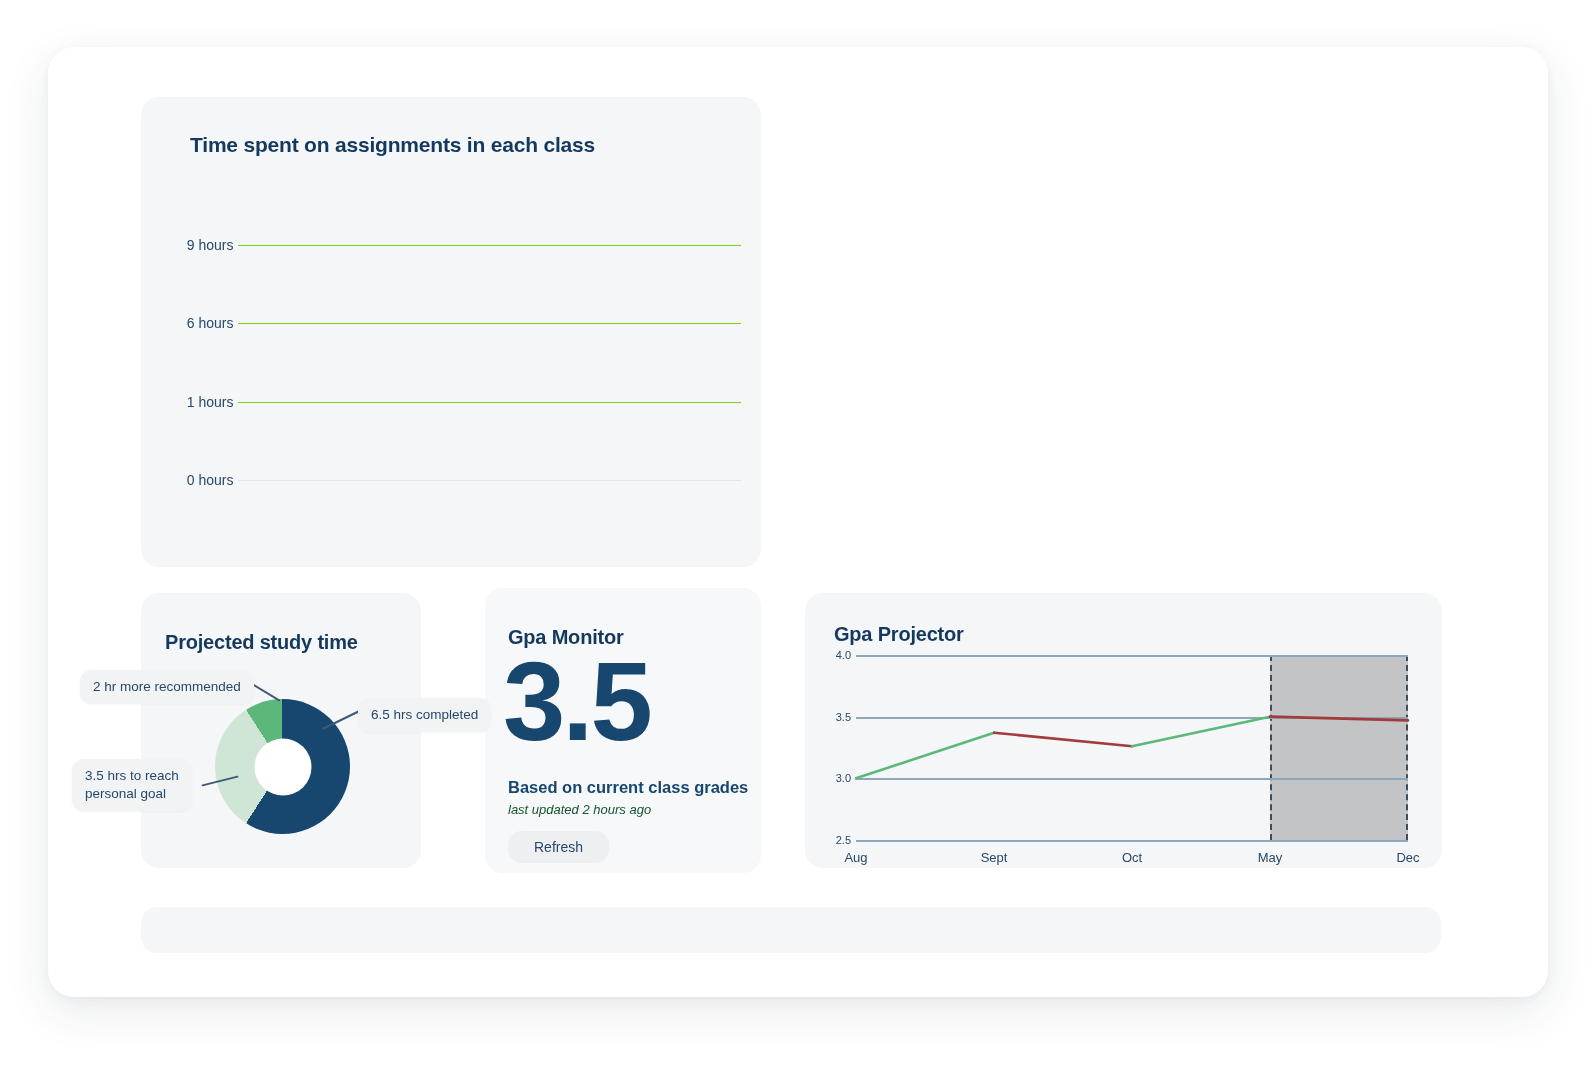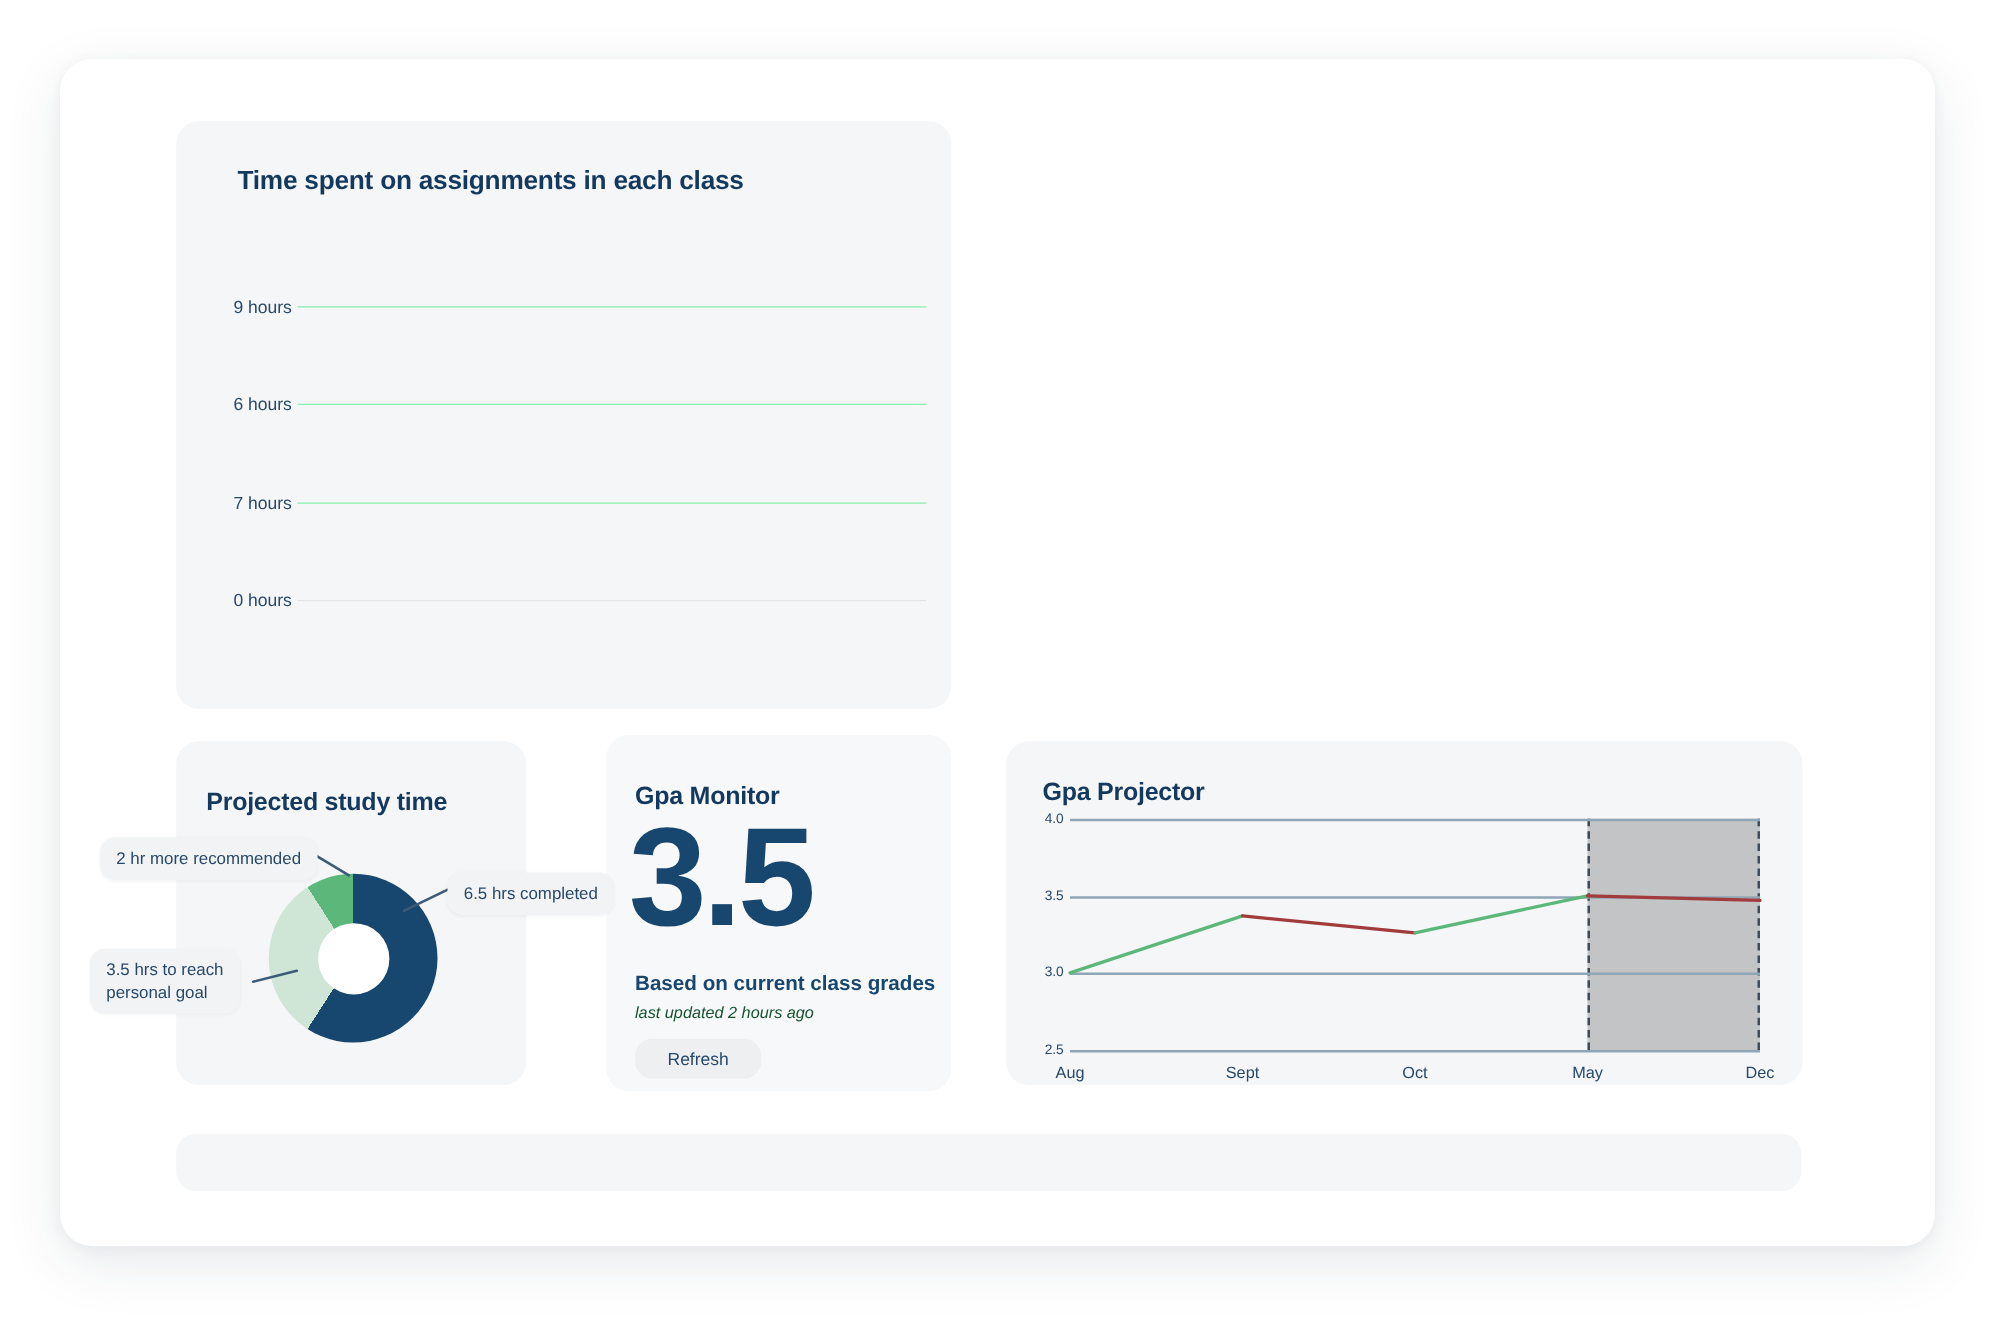--- a/index.html
+++ b/index.html
@@ -66,21 +66,21 @@
     white-space: nowrap;
     font-size: 14px;
     color: #27486b;
     padding-right: 2px;
   }
   .bar-gridline {
     position: absolute;
     left: 57px;
     right: 0;
     height: 1px;
-    background: #86efac;
+    background: #84cc16;
   }
   .bar-gridline.baseline { background: #e3e5e7; }
   .bars-area {
     position: absolute;
     left: 57px;
     right: 0;
     top: 0;
     bottom: 47px;
     display: flex;
     align-items: flex-end;
@@ -297,21 +297,21 @@
   <div class="card" id="bar-card">
     <div class="card-title" id="bar-title">Time spent on assignments in each class</div>
     <div class="bar-plot" id="bar-plot">
         <div class="bar-gridline" style="top: 67.9138px;">
           <div class="bar-ylabel">9 hours</div>
         </div>
         <div class="bar-gridline" style="top: 146.276px;">
           <div class="bar-ylabel">6 hours</div>
         </div>
         <div class="bar-gridline" style="top: 224.638px;">
-          <div class="bar-ylabel">7 hours</div>
+          <div class="bar-ylabel">1 hours</div>
         </div>
         <div class="bar-gridline baseline" style="top: 303px;">
           <div class="bar-ylabel">0 hours</div>
         </div>
       </div>
   </div>
 
   <div class="card" id="donut-card">
     <div class="card-title" id="donut-title">Projected study time</div>
 

